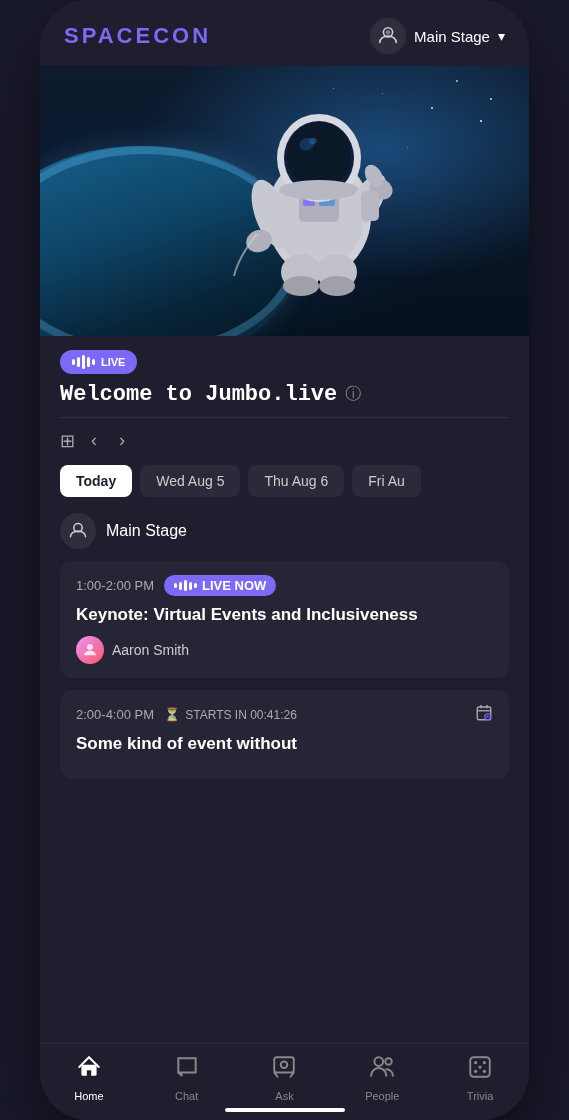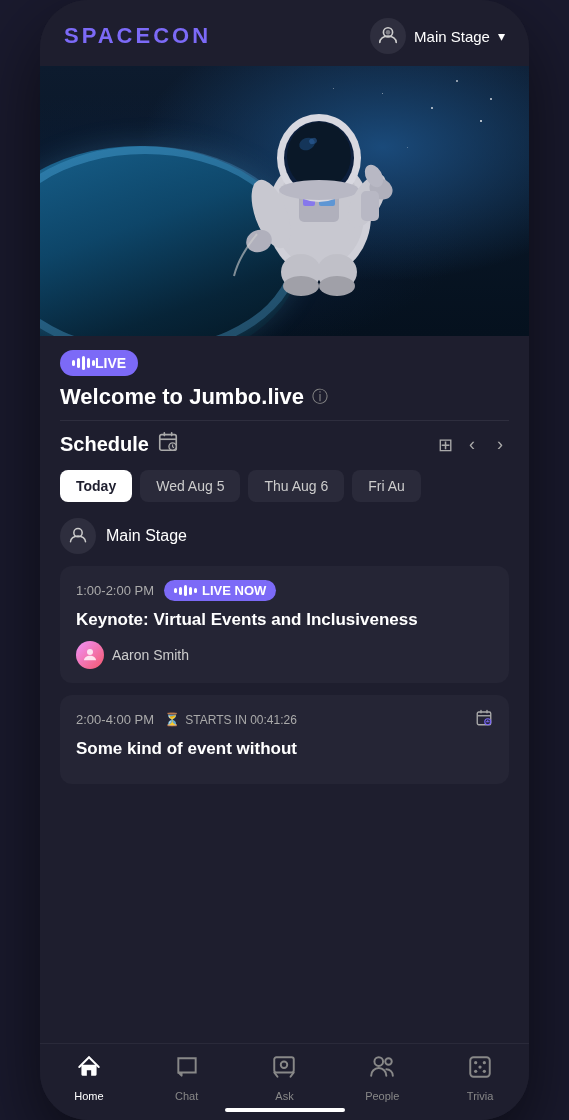--- a/index.html
+++ b/index.html
@@ -152,25 +152,25 @@
     .live-badge-row {
       display: flex;
       align-items: center;
       gap: 10px;
       margin-top: 14px;
     }
 
     .live-badge {
       display: flex;
       align-items: center;
-      gap: 0;
+      gap: 6px;
       background: #7c6af7;
       border-radius: 20px;
       padding: 5px 12px;
-      font-size: 14px;
+      font-size: 11px;
       font-weight: 600;
       color: #fff;
     }
 
     .live-waves {
       display: flex;
       align-items: center;
       gap: 2px;
     }
 
@@ -180,20 +180,21 @@
       background: #fff;
       border-radius: 2px;
     }
 
     .event-title-row {
       display: flex;
       align-items: center;
       gap: 8px;
       margin-top: 8px;
       margin-bottom: 2px;
+      font-family: Liberation Mono, monospace;
     }
 
     .event-title {
       font-size: 22px;
       font-weight: 700;
       color: #fff;
     }
 
     .info-icon {
       color: #888;
@@ -531,32 +532,20 @@
     </div>
 
     <div class="event-title-row">
       <span class="event-title">Welcome to Jumbo.live</span>
       <span class="info-icon">ⓘ</span>
     </div>
 
     <div class="divider"></div>
 
     <div class="schedule-header">
-      <div class="schedule-title-group">
-        <span class="schedule-title">Schedule</span>
-        <span class="schedule-icon">
-          <svg width="22" height="22" viewBox="0 0 24 24" fill="none">
-            <rect x="3" y="4" width="18" height="17" rx="2" stroke="#aaa" stroke-width="1.8"></rect>
-            <path d="M3 9h18" stroke="#aaa" stroke-width="1.8"></path>
-            <path d="M8 2v3M16 2v3" stroke="#aaa" stroke-width="1.8" stroke-linecap="round"></path>
-            <circle cx="17" cy="17" r="4" fill="#2a2a3a" stroke="#aaa" stroke-width="1.5"></circle>
-            <path d="M17 15v2l1 1" stroke="#aaa" stroke-width="1.2" stroke-linecap="round"></path>
-          </svg>
-        </span>
-      </div>
       <div class="schedule-controls">
         <span class="grid-icon">⊞</span>
         <button class="nav-btn">‹</button>
         <button class="nav-btn">›</button>
       </div>
     </div>
 
     <div class="date-tabs">
       <button class="date-tab active">Today</button>
       <button class="date-tab">Wed Aug 5</button>

